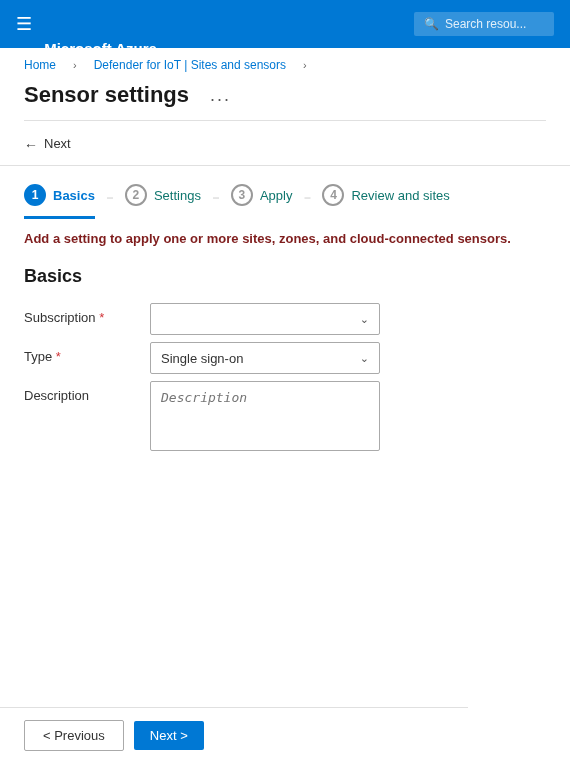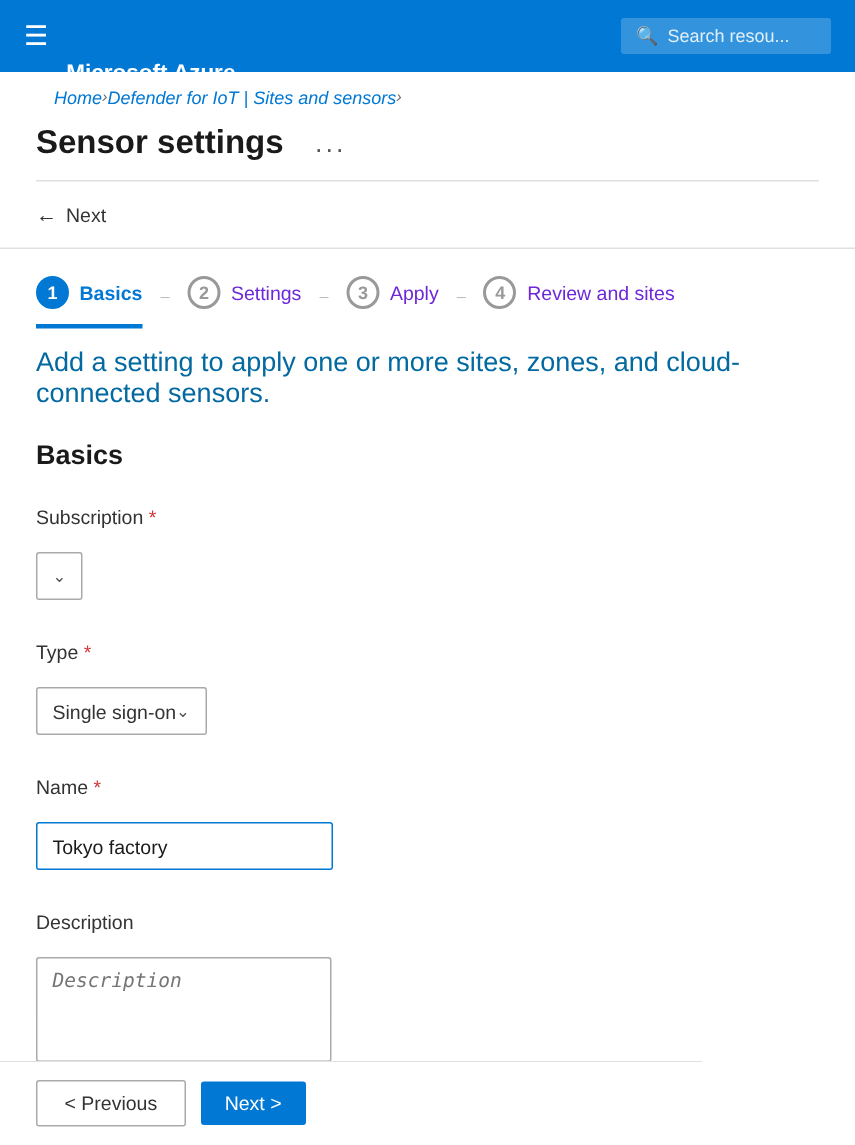--- a/index.html
+++ b/index.html
@@ -42,27 +42,26 @@
       font-size: 13px;
       width: 140px;
       display: flex;
       align-items: center;
       gap: 6px;
     }
     .search-box span { opacity: 0.85; font-size: 12px; }
 
     
     .breadcrumb {
-      padding: 10px 36px 6px;
+      padding: 10px 24px 6px;
       font-size: 12px;
       color: #0078d4;
       display: flex;
       align-items: center;
-      gap: 0;
-      font-style: italic;
+      gap: 17px;
     }
     .breadcrumb a { color: #0078d4; text-decoration: none; }
     .breadcrumb .sep { color: #666; font-size: 11px; }
 
     
     .page-header {
       padding: 4px 24px 12px;
       display: flex;
       align-items: center;
       gap: 21px;
@@ -136,58 +135,58 @@
       font-weight: 600;
       color: #999;
     }
     .step.active .step-circle {
       background: #0078d4;
       border-color: #0078d4;
       color: #fff;
     }
     .step-label {
       font-size: 13px;
-      color: #6d28d9;
+      color: #0f766e;
     }
     .step.active .step-label {
       color: #0078d4;
       font-weight: 600;
     }
     .step-sep {
       color: #bbb;
       margin: 0 12px;
       padding-bottom: 10px;
       font-size: 12px;
     }
 
     
     .desc-text {
       padding: 12px 24px 16px;
-      font-size: 18px;
-      color: #0369a1;
+      font-size: 13px;
+      color: #7f1d1d;
+      font-weight: bold;
     }
 
     
     .section-heading {
       padding: 4px 24px 16px;
       font-size: 18px;
       font-weight: 600;
       color: #1a1a1a;
     }
 
     
     .form-body {
       padding: 0 24px;
     }
     .form-row {
       display: flex;
       align-items: flex-start;
-      margin-bottom: 20px;
+      margin-bottom: 7px;
       gap: 16px;
-      flex-direction: column;
     }
     .form-label {
       width: 110px;
       min-width: 110px;
       font-size: 13px;
       color: #333;
       padding-top: 7px;
     }
     .required { color: #d13438; }
     .form-control {
@@ -355,29 +354,20 @@
       <span class="required"> *</span>
     </div>
     <div class="form-control">
       <div class="select-box">
         <span>Single sign-on</span>
         <span class="chev">⌄</span>
       </div>
     </div>
   </div>
 
-  <div class="form-row">
-    <div class="form-label">
-      <span>Name</span>
-      <span class="required"> *</span>
-    </div>
-    <div class="form-control">
-      <input class="input-box" type="text" value="Tokyo factory" style="">
-    </div>
-  </div>
 
   <div class="form-row desc-row">
     <div class="form-label">
       <span>Description</span>
     </div>
     <div class="form-control">
       <textarea class="textarea-box" placeholder="Description" style=""></textarea>
     </div>
   </div>
 

